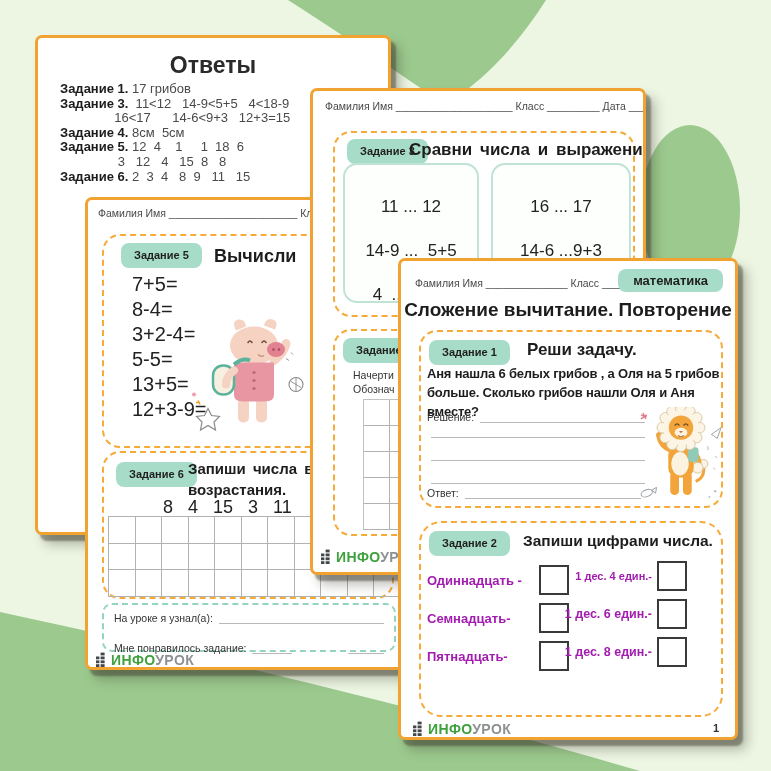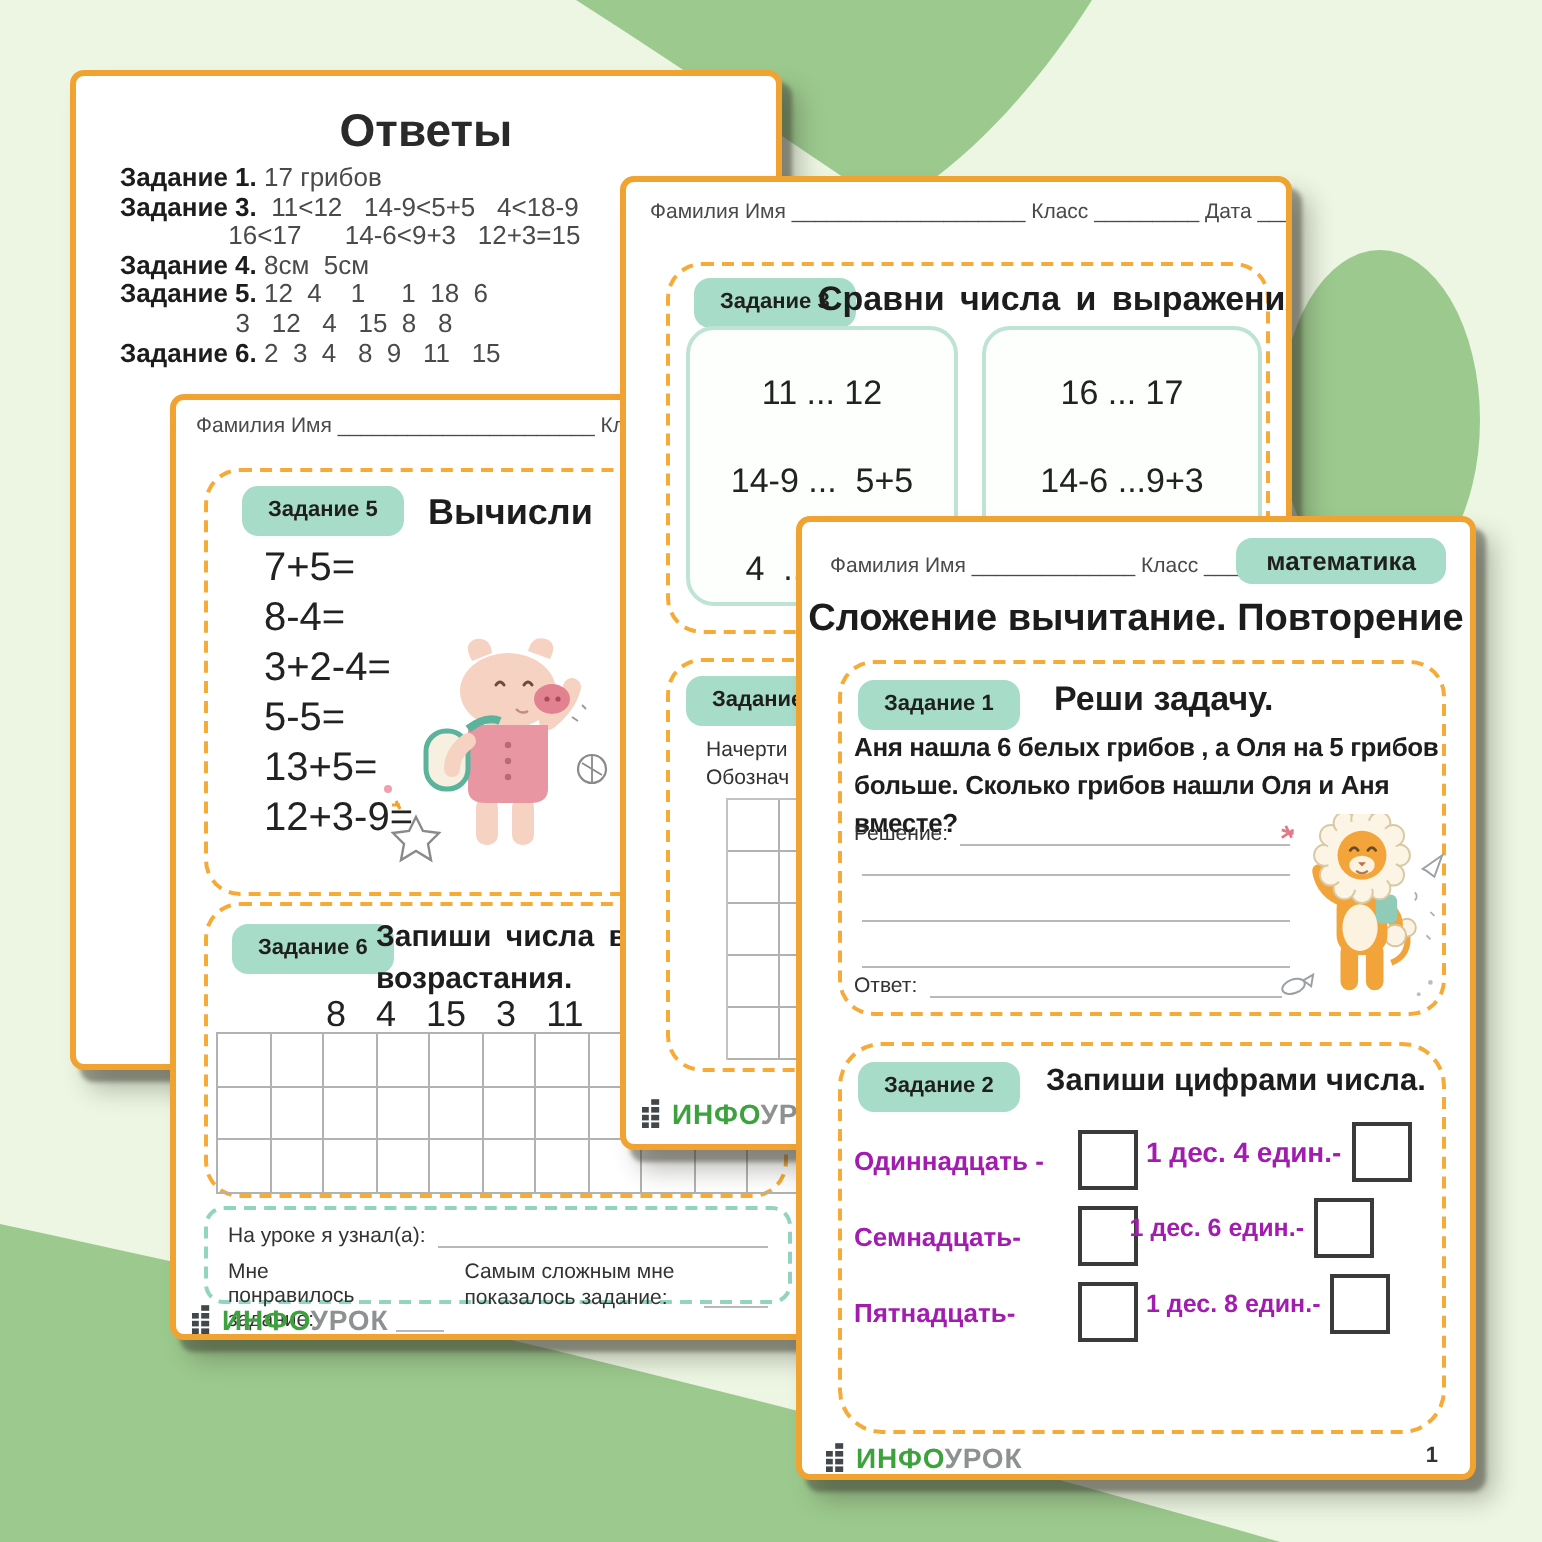--- a/index.html
+++ b/index.html
@@ -8,21 +8,21 @@
   .stage{position:relative;width:771px;height:771px;overflow:hidden;background:#edf6e3;}
   .bg-svg{position:absolute;left:0;top:0;z-index:0;}
   .page{position:absolute;background:#fff;border:3px solid #f1a331;border-radius:7px;overflow:hidden;
         box-shadow:5px 6px 2px rgba(60,57,45,.45), 9px 10px 12px rgba(60,57,45,.32);}
   .ph{position:absolute;font-size:10.5px;color:#4a4a4a;white-space:pre;overflow:hidden;}
   .dashed{position:absolute;border:2px dashed #f6aa37;border-radius:18px;}
   .dashed.teal{border-color:#92d4bf;border-radius:10px;}
   .badge{position:absolute;background:#a7dcc9;color:#1f1f1f;font-weight:bold;font-size:11px;
          padding:7px 13px;border-radius:8px;white-space:nowrap;line-height:1;}
   .tasktitle{position:absolute;font-weight:bold;color:#1d1d1d;white-space:nowrap;}
-  .cmpbox{position:absolute;border:2px solid #bfe3d4;border-radius:14px;background:#fdfffd;padding-top:10px;}
+  .cmpbox{position:absolute;border:2px solid #bfe3d4;border-radius:14px;background:#fdfffd;padding-top:20px;}
   .cmprow{height:44px;display:flex;align-items:center;justify-content:center;font-size:17px;color:#222;white-space:pre;}
   .ansrow{white-space:pre;font-size:13px;line-height:14.6px;color:#4a4a4a;}
   .ansrow b{color:#1c1c1c;}
   .expr{font-size:20px;line-height:25px;color:#222;}
   .line{border-bottom:1.5px solid #b9b9b9;}
   .numbox{width:30px;height:30px;border:2px solid #3a3a3a;background:#fff;flex:0 0 auto;}
   .t2row{display:flex;align-items:center;height:30px;margin-bottom:8px;font-weight:bold;font-size:13px;color:#a21caf;white-space:nowrap;}
   .logo{position:absolute;display:flex;align-items:flex-end;gap:3px;font-weight:bold;font-size:14px;letter-spacing:.4px;line-height:1;}
   .logo .green{color:#3da13d;} .logo .gray{color:#8e9192;}
   [data-grid]{position:absolute;border-top:1px solid #b2b2b2;border-left:1px solid #b2b2b2;}
@@ -139,21 +139,20 @@
     <div class="dashed teal" style="left:14px;top:403px;width:294px;height:49px;">
       <div style="display:flex;align-items:flex-end;gap:6px;padding:7px 10px 0 10px;">
         <span class="small">На уроке я узнал(а):</span>
         <span class="line" style="flex:1;height:12px;"></span>
       </div>
       <div style="display:flex;gap:10px;padding:6px 10px 0 10px;">
         <span style="display:flex;align-items:flex-end;gap:5px;flex:1;">
           <span class="small">Мне понравилось задание:</span>
           <span class="line" style="width:40px;height:12px;"></span>
         </span>
-        <span class="small" style="width:122px;line-height:12.5px;">Самым сложным мне показалось задание:</span>
         <span class="line" style="width:36px;height:24px;"></span>
       </div>
     </div>
 
     <div class="logo" style="left:8px;top:452px;">
       <svg width="12" height="15" viewBox="0 0 12 15">
         <rect x="0" y="4.5" width="3.4" height="2.8" fill="#41474a"></rect>
           <rect x="0" y="8.4" width="3.4" height="2.8" fill="#41474a"></rect>
           <rect x="0" y="12.2" width="3.4" height="2.8" fill="#41474a"></rect>
         <rect x="4.6" y="0.6" width="4" height="2.8" fill="#41474a"></rect>
@@ -321,29 +320,29 @@
       <div class="t2row" style="justify-content:space-between;">
         <span>Семнадцать-</span>
           <span class="numbox"></span>
       </div>
       <div class="t2row" style="justify-content:space-between;">
         <span>Пятнадцать-</span>
           <span class="numbox"></span>
       </div>
     </div>
     <div style="position:absolute;left:172px;top:300px;width:114px;">
-      <div class="t2row" style="justify-content:space-between;gap:5px;font-size:14px;">
+      <div class="t2row" style="justify-content:flex-end;gap:5px;font-size:11px;">
         <span>1 дес. 4 един.-</span>
           <span class="numbox"></span>
       </div>
       <div class="t2row" style="justify-content:flex-end;gap:5px;font-size:12.5px;">
         <span>1 дес. 6 един.-</span>
           <span class="numbox"></span>
       </div>
-      <div class="t2row" style="gap:5px;font-size:12.5px;">
+      <div class="t2row" style="justify-content:flex-end;gap:5px;font-size:12.5px;">
         <span>1 дес. 8 един.-</span>
           <span class="numbox"></span>
       </div>
     </div>
 
     <div class="logo" style="left:12px;top:460px;">
       <svg width="12" height="15" viewBox="0 0 12 15">
         <rect x="0" y="4.5" width="3.4" height="2.8" fill="#41474a"></rect>
           <rect x="0" y="8.4" width="3.4" height="2.8" fill="#41474a"></rect>
           <rect x="0" y="12.2" width="3.4" height="2.8" fill="#41474a"></rect>

